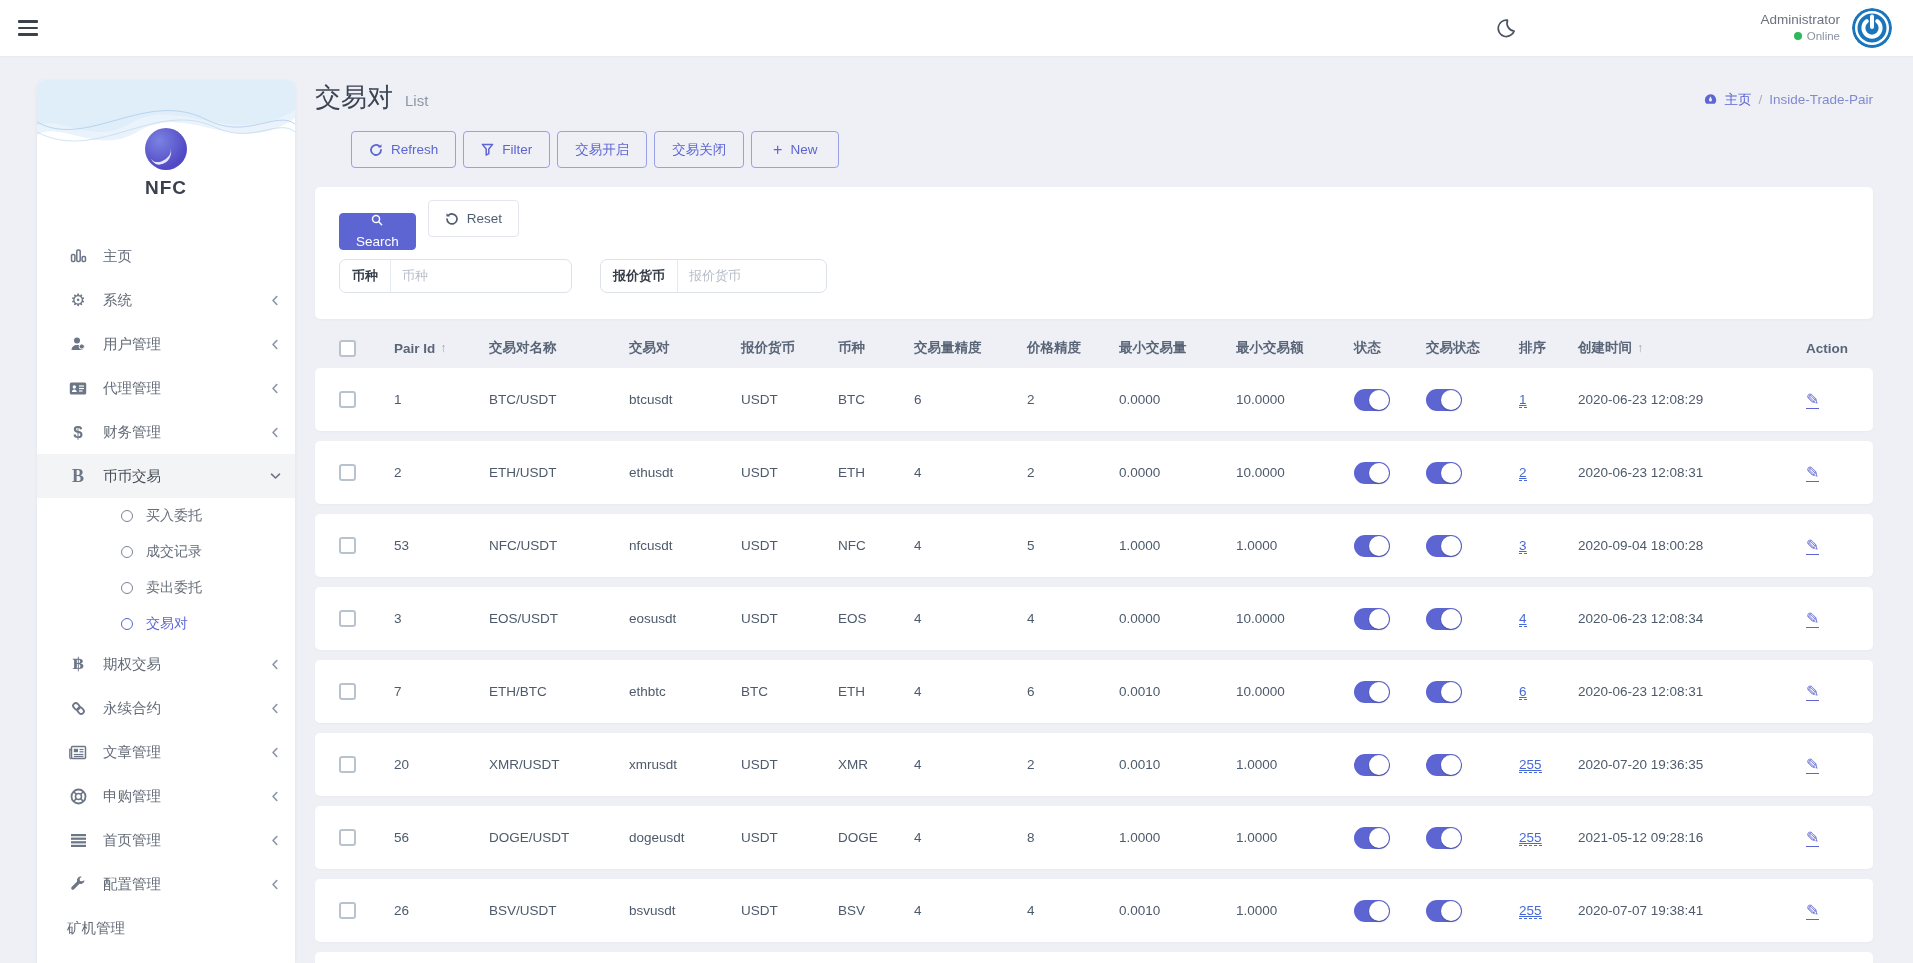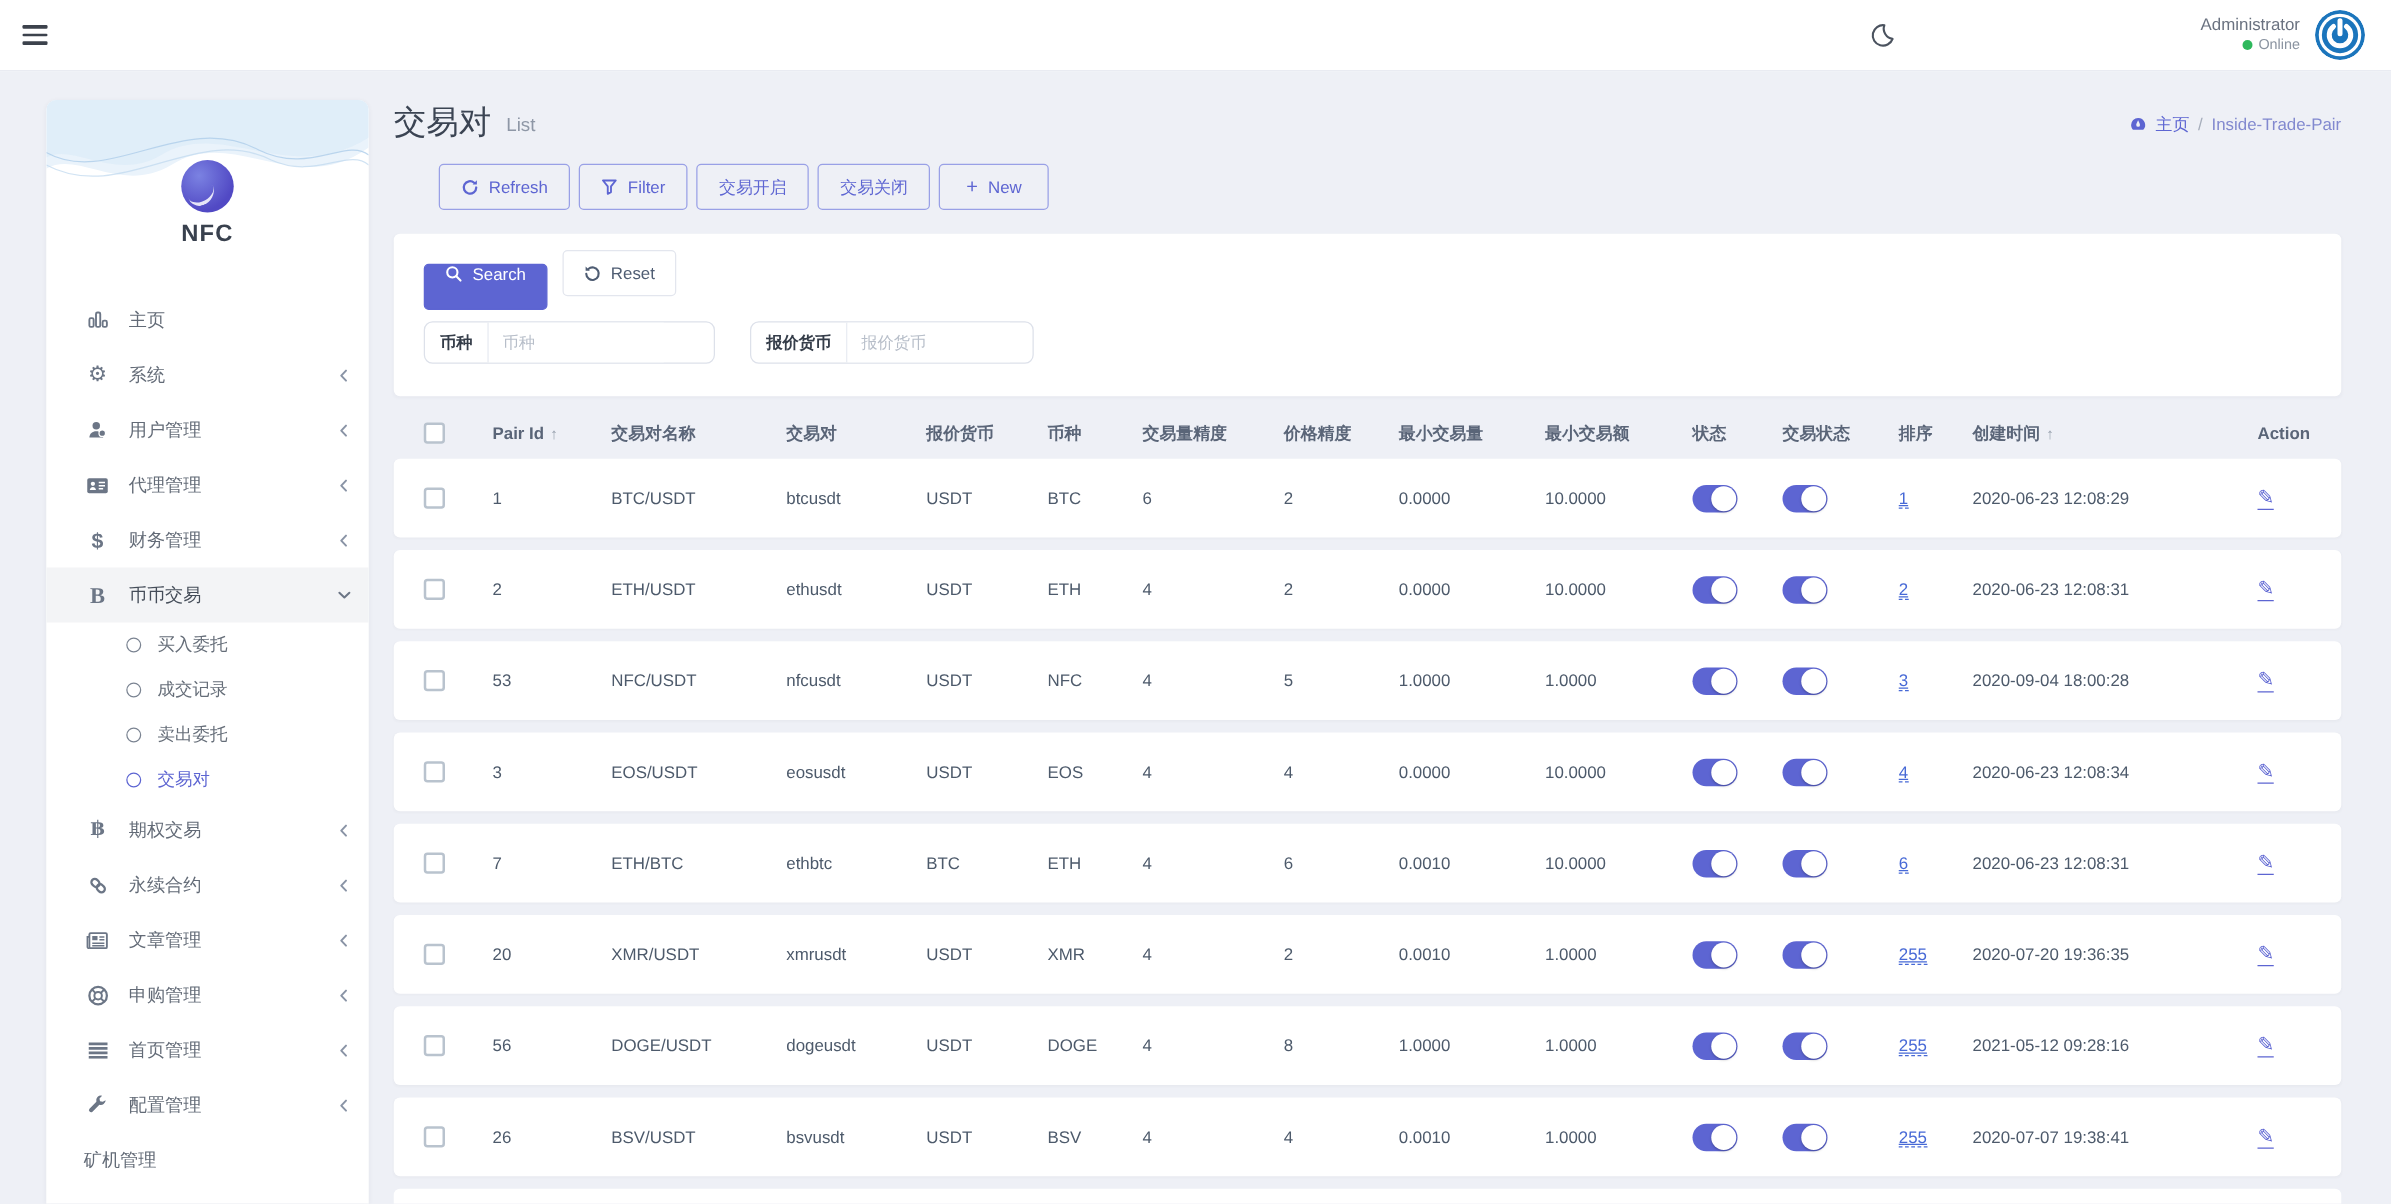--- a/index.html
+++ b/index.html
@@ -38,21 +38,21 @@
   .brand-logo:after { content:""; position:absolute; left:6px; bottom:6px; width:22px; height:10px;
     border-bottom:3px solid rgba(255,255,255,.85); border-radius:0 0 14px 10px; transform:rotate(-18deg); }
   .brand-name { position:absolute; left:0; right:0; top:97px; text-align:center;
     font-size:19px; font-weight:bold; letter-spacing:1px; color:#39414e; }
   .menu { padding-top:4px; }
   .menu-item { height:44px; display:flex; align-items:center; padding:0 14px 0 30px; cursor:pointer; color:#636b77; }
   .menu-item.active { background:#f3f4f6; color:#454d59; }
   .menu-item .mi-icon { width:22px; min-width:22px; margin-right:14px; display:flex; align-items:center; justify-content:center; color:#6c7686; font-size:16px; }
   .menu-item .mi-label { flex:1; font-size:14.5px; }
   .menu-item .chev { width:12px; display:flex; align-items:center; justify-content:center; }
-  .submenu-item { height:36px; display:flex; align-items:center; padding-left:64px; cursor:pointer; color:#666e79; }
+  .submenu-item { height:36px; display:flex; align-items:center; padding-left:84px; cursor:pointer; color:#666e79; }
   .submenu-item .ring { width:12px; height:12px; border:1.6px solid #7b8492; border-radius:50%; margin-right:13px; }
   .submenu-item .smi-label { font-size:14px; }
   .submenu-item.active { color:#5d65d2; }
   .submenu-item.active .ring { border-color:#5d65d2; }
   
   .main { flex:1; margin-left:20px; display:flex; flex-direction:column; }
   .page-head { display:flex; align-items:center; height:40px; }
   .page-title { font-size:26px; color:#3b4453; font-weight:500; }
   .page-subtitle { font-size:15px; color:#8e97a6; margin-left:12px; padding-top:6px; }
   .breadcrumb { margin-left:auto; display:flex; align-items:center; gap:7px; font-size:13.5px; padding-top:4px; }
@@ -63,21 +63,21 @@
   .toolbar { display:flex; align-items:center; margin-top:16px;padding-left:36px; }
   .btn { height:37px; display:inline-flex; align-items:center; justify-content:center; gap:8px;
     border:1px solid #99a0e6; border-radius:4px; background:transparent; color:#5d65d2;
     font-size:13.5px; padding:0 17px; cursor:pointer; font-family:inherit; }
   .btn + .btn { margin-left:7px; }
   .btn-new { margin-left:auto; width:88px; }
   
   .search-card { background:#fff; border-radius:5px; margin-top:19px; padding:13px 24px 26px 24px;
     box-shadow:0 1px 3px rgba(50,58,70,.04); }
   .btn-solid { height:37px; background:#5d65d2; color:#fff; border:1px solid #5d65d2; border-radius:4px;
-    display:inline-flex; align-items:flex-start; gap:8px; padding:0 16px; font-size:13.5px; cursor:pointer; font-family:inherit; }
+    display:inline-flex; align-items:center; gap:8px; padding:0 16px; font-size:13.5px; cursor:pointer; font-family:inherit;flex-direction:column; }
   .btn-plain { height:37px; background:#fff; color:#4f5d73; border:1px solid #e3e6ee; border-radius:4px;
     display:inline-flex; align-items:center; gap:8px; padding:0 16px; font-size:13.5px; cursor:pointer; margin-left:8px; font-family:inherit; }
   .search-fields { display:flex; margin-top:9px; gap:28px; }
   .input-group { display:flex; align-items:stretch; height:34px; border:1px solid #dde1ea; border-radius:7px; background:#fff; overflow:hidden; }
   .input-group .ig-label { display:flex; align-items:center; padding:0 12px; font-size:13px; font-weight:bold; color:#353d49; border-right:1px solid #e4e8ef; white-space:nowrap; }
   .input-group input { border:none; outline:none; padding:0 11px; font-size:13px; color:#4f5d73; font-family:inherit; }
   .input-group input::placeholder { color:#b7bec9; }
   .ig-1 { width:233px; } .ig-1 input { width:140px; }
   .ig-2 { width:227px; } .ig-2 input { width:130px; }
   

